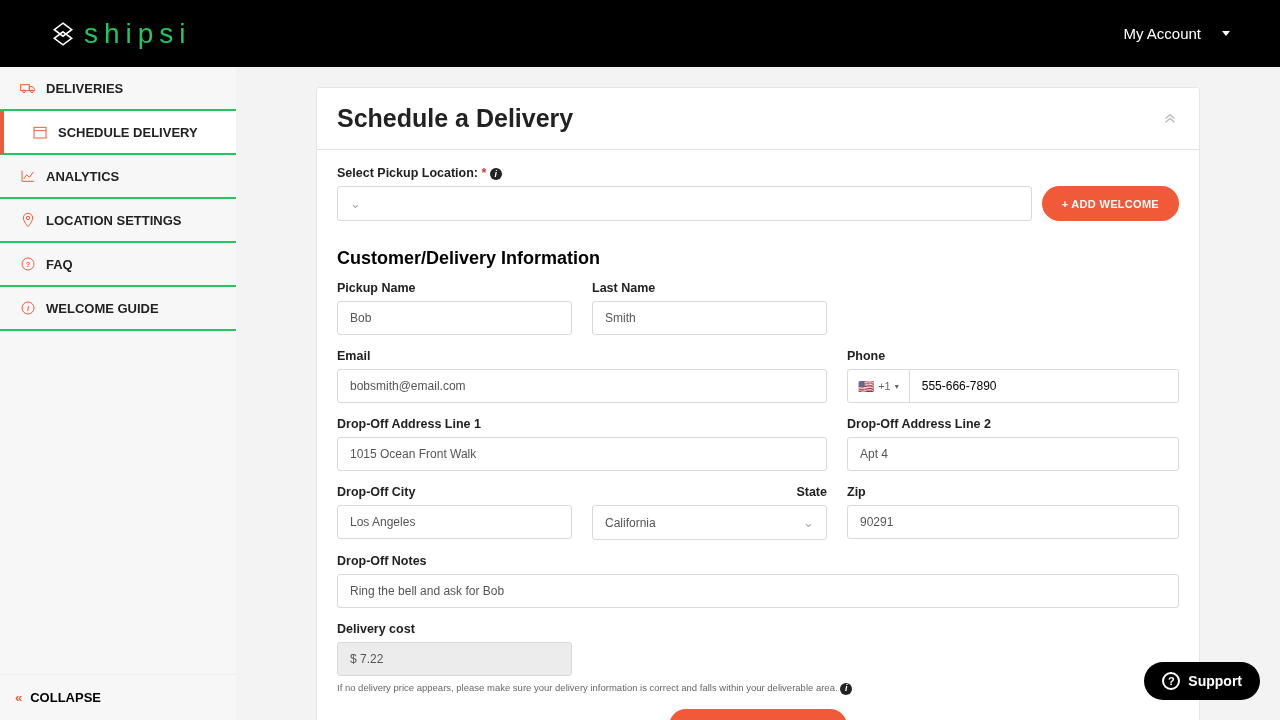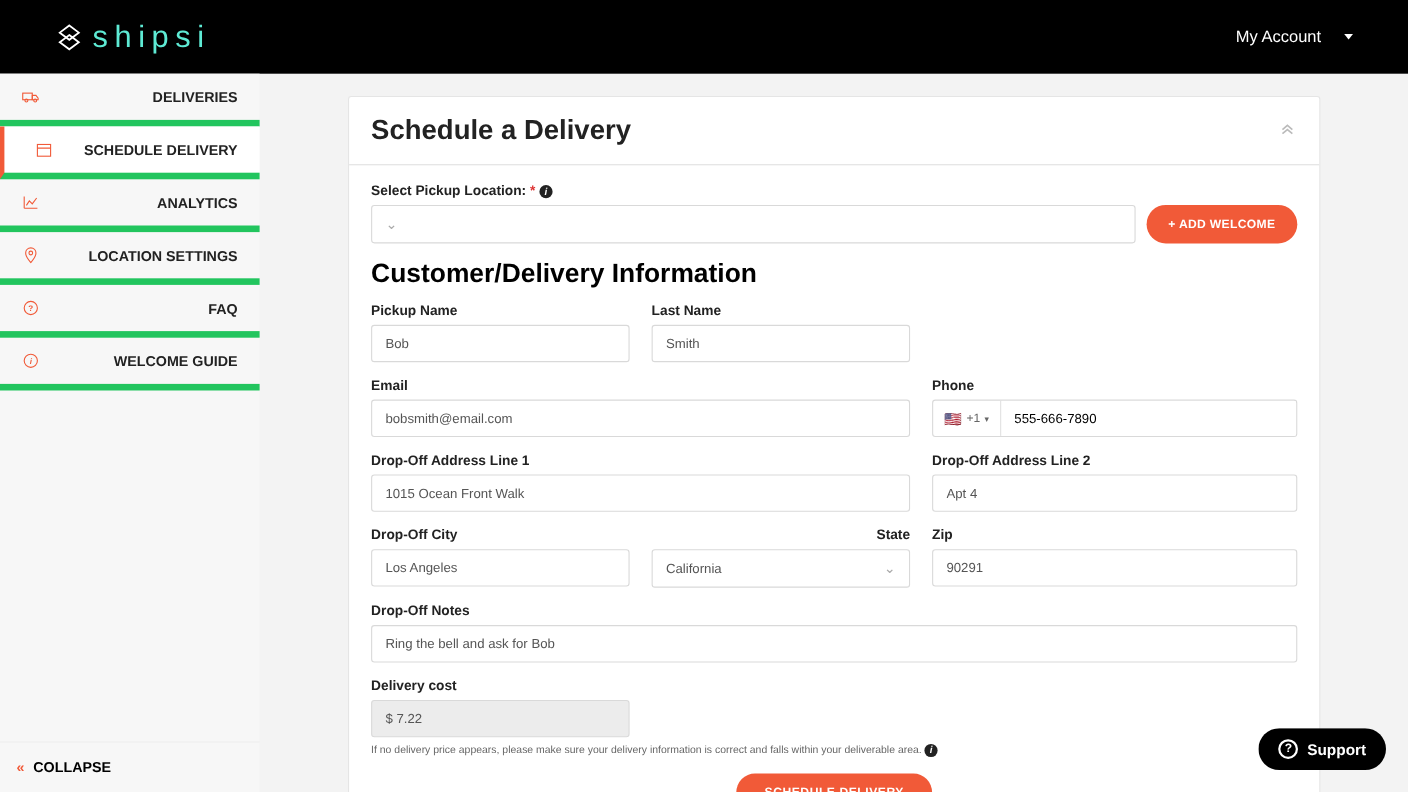--- a/index.html
+++ b/index.html
@@ -1,26 +1,26 @@
 <!DOCTYPE html>
 <html><head>
 <meta charset="utf-8">
 <style>
 * { box-sizing: border-box; margin: 0; padding: 0; }
 body { font-family: -apple-system, BlinkMacSystemFont, "Segoe UI", Arial, sans-serif; background: #f3f3f3; width: 1280px; height: 720px; overflow: hidden; }
 
 .header { background: #000; height: 67px; display: flex; align-items: center; justify-content: space-between; padding: 0 50px; }
-.logo { display: flex; align-items: center; color: #5eead4; font-size: 28px; letter-spacing: 6px; font-weight: 300; }
+.logo { display: flex; align-items: center; color: #22c55e; font-size: 28px; letter-spacing: 6px; font-weight: 300; }
 .logo-icon { width: 26px; height: 26px; margin-right: 8px; }
 .account { color: #fff; font-size: 15px; cursor: pointer; display: flex; align-items: center; gap: 21px; }
 .caret-down { width: 0; height: 0; border-left: 4px solid transparent; border-right: 4px solid transparent; border-top: 5px solid #fff; display: inline-block; }
 
 .container { display: flex; height: calc(100% - 67px); }
 .sidebar { width: 236px; background: #f7f7f7; display: flex; flex-direction: column; }
-.sidebar-item { display: flex; align-items: center; padding: 13px 20px; font-size: 13px; font-weight: 600; cursor: pointer; border-bottom: 6px solid #22c55e; color: #222; gap: 10px; justify-content: space-between; }
+.sidebar-item { display: flex; align-items: center; padding: 13px 20px; font-size: 13px; font-weight: 600; cursor: pointer; border-bottom: 2px solid #22c55e; color: #222; gap: 10px; }
 .sidebar-item.active { background: #fff; border-left: 4px solid #f15a38; padding-left: 28px; }
 .sidebar-icon { width: 16px; height: 16px; display: inline-flex; align-items: center; justify-content: center; }
 .collapse-item { margin-top: auto; display: flex; align-items: center; padding: 15px 15px; font-size: 13px; font-weight: 600; cursor: pointer; gap: 8px; border-top: 1px solid #eee; }
 
 .main { flex: 1; padding: 20px 80px; overflow-y: auto; }
 .card { background: #fff; border-radius: 3px; border: 1px solid #e5e5e5; }
 .card-header { display: flex; justify-content: space-between; align-items: center; padding: 16px 20px; border-bottom: 1px solid #e0e0e0; }
 .card-title { font-size: 25px; font-weight: 700; color: #222; }
 .card-body { padding: 16px 20px 24px; }
 
@@ -28,21 +28,21 @@
 .field { display: flex; flex-direction: column; flex: 1; }
 .field-label { font-size: 12.5px; font-weight: 700; color: #222; margin-bottom: 6px; }
 .required { color: #d33; }
 input.text-input, .select-box { border: 1px solid #d9d9d9; border-radius: 3px; padding: 9px 12px; font-size: 12px; color: #555; background: #fff; }
 input.text-input.readonly { background: #ececec; color: #555; }
 .select-box { display: flex; align-items: center; justify-content: space-between; cursor: pointer; }
 .select-chevron { color: #aaa; font-size: 13px; }
 .pickup-row { display: flex; gap: 10px; align-items: stretch; }
 .pickup-row .select-box { flex: 1; }
 .add-location-btn { background: #f15a38; color: #fff; border: none; border-radius: 18px; padding: 0 20px; font-size: 11px; font-weight: 600; cursor: pointer; letter-spacing: 0.3px; }
-.section-title { font-size: 24px; font-weight: 700; margin: 14px 0 12px; }
+.section-title { font-size: 18px; font-weight: 700; margin: 27px 0 12px; }
 
 .phone-wrap { display: flex; border: 1px solid #d9d9d9; border-radius: 3px; overflow: hidden; }
 .phone-prefix { display: flex; align-items: center; gap: 4px; padding: 8px 10px; border-right: 1px solid #d9d9d9; font-size: 11px; color: #666; cursor: pointer; }
 .phone-wrap input { border: none; flex: 1; padding: 9px 12px; font-size: 12px; outline: none; }
 .flag { font-size: 13px; }
 
 .disclaimer { font-size: 9.5px; color: #666; margin-top: 6px; line-height: 1.3; }
 .info-dot { display: inline-flex; align-items: center; justify-content: center; width: 12px; height: 12px; background: #222; color: #fff; border-radius: 50%; font-size: 9px; font-weight: 700; font-style: italic; }
 
 .submit-row { display: flex; justify-content: center; margin-top: 14px; }

